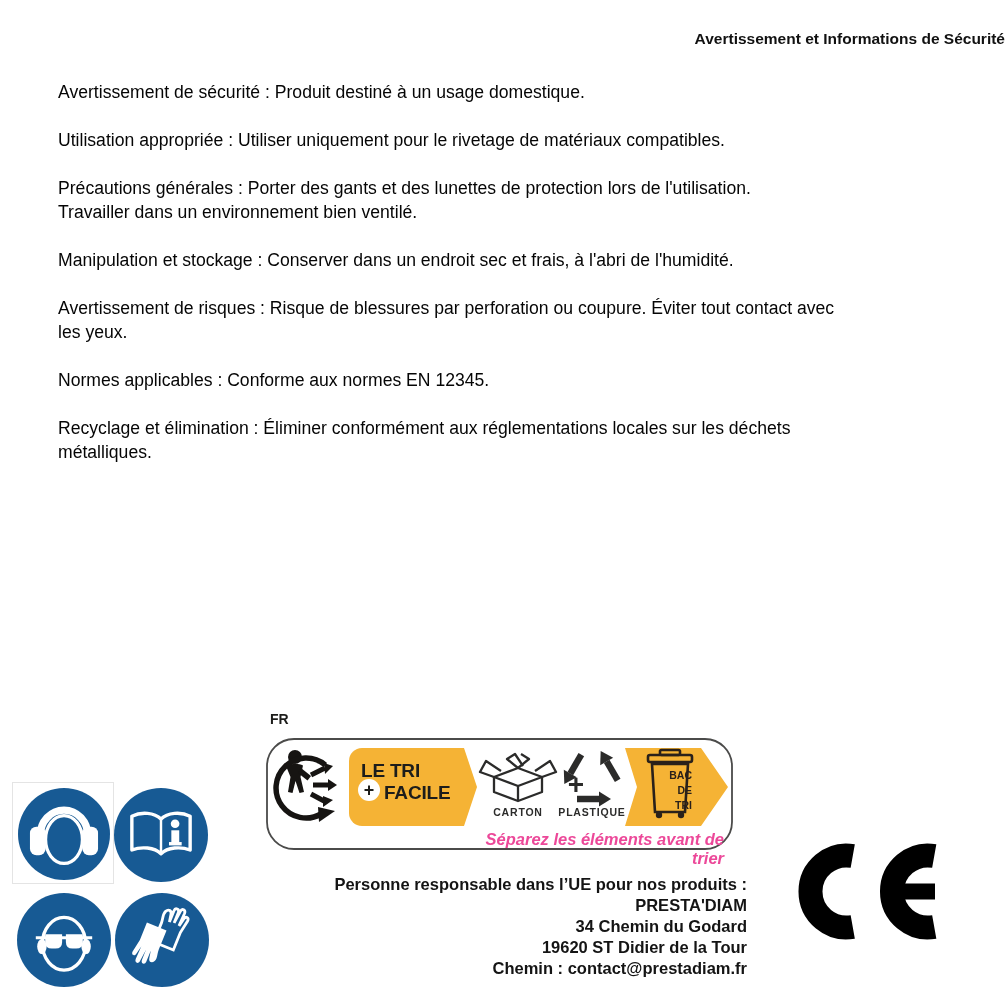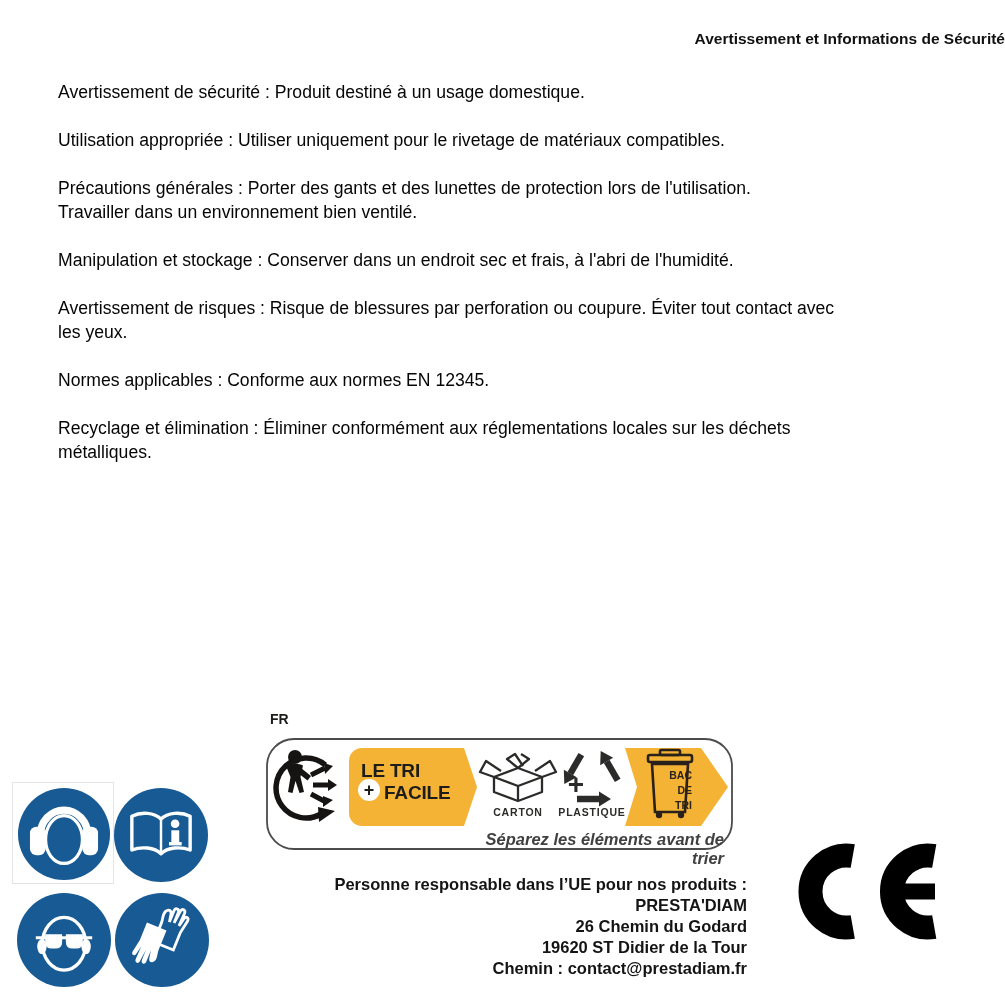--- a/index.html
+++ b/index.html
@@ -20,21 +20,21 @@
   .plus-circle{position:absolute;left:92px;top:41px;width:22px;height:22px;border-radius:50%;
                background:#fff;text-align:center;line-height:22px;font-size:18px;font-weight:900;color:#1d1d1b;}
   .mat-label{position:absolute;width:80px;text-align:center;font-size:10.5px;font-weight:700;
              letter-spacing:0.8px;color:#2b2b2a;}
   .plus-mid{position:absolute;left:296px;top:31px;width:28px;text-align:center;
             font-size:28px;font-weight:800;color:#2b2b2a;}
   .bin-text{position:absolute;left:383px;top:30px;width:43px;text-align:center;
             font-size:10.5px;font-weight:800;line-height:15px;color:#2a211a;}
   .bin-text span{display:block;text-align:right;}
   .tri-instruction{position:absolute;left:190px;top:92px;width:268px;text-align:right;
-                   font-style:italic;font-weight:700;font-size:16.5px;color:#404040;}
+                   font-style:italic;font-weight:700;font-size:16.5px;color:#ec4899;}
   
   .resp-block{position:absolute;left:253px;top:874px;width:494px;text-align:right;
               font-size:16.5px;font-weight:bold;line-height:21px;color:#141414;}
   .svg-abs{position:absolute;}
 </style>
 </head>
 <body>
 
 <div class="page">
 
@@ -156,21 +156,21 @@
       <span>BAC</span>
       <span>DE</span>
       <span>TRI</span>
     </span>
     <span class="tri-instruction">Séparez les éléments avant de trier</span>
   </div>
 
   <div class="resp-block">
     <div>Personne responsable dans l’UE pour nos produits :</div>
     <div>PRESTA'DIAM</div>
-    <div>26 Chemin du Godard</div>
+    <div>34 Chemin du Godard</div>
     <div>19620 ST Didier de la Tour</div>
     <div>Chemin : contact@prestadiam.fr</div>
   </div>
 
   <svg class="svg-abs" style="left:795px;top:840px;" width="160" height="112" viewBox="0 0 160 112">
     <path d="M57.75,16.05 A36,36 0 1 0 57.75,86.95" fill="none" stroke="#000" stroke-width="24"></path>
     <path d="M139.25,16.05 A36,36 0 1 0 139.25,86.95" fill="none" stroke="#000" stroke-width="24"></path>
     <rect x="97" y="43.5" width="43" height="16" fill="#000"></rect>
   </svg>
 

